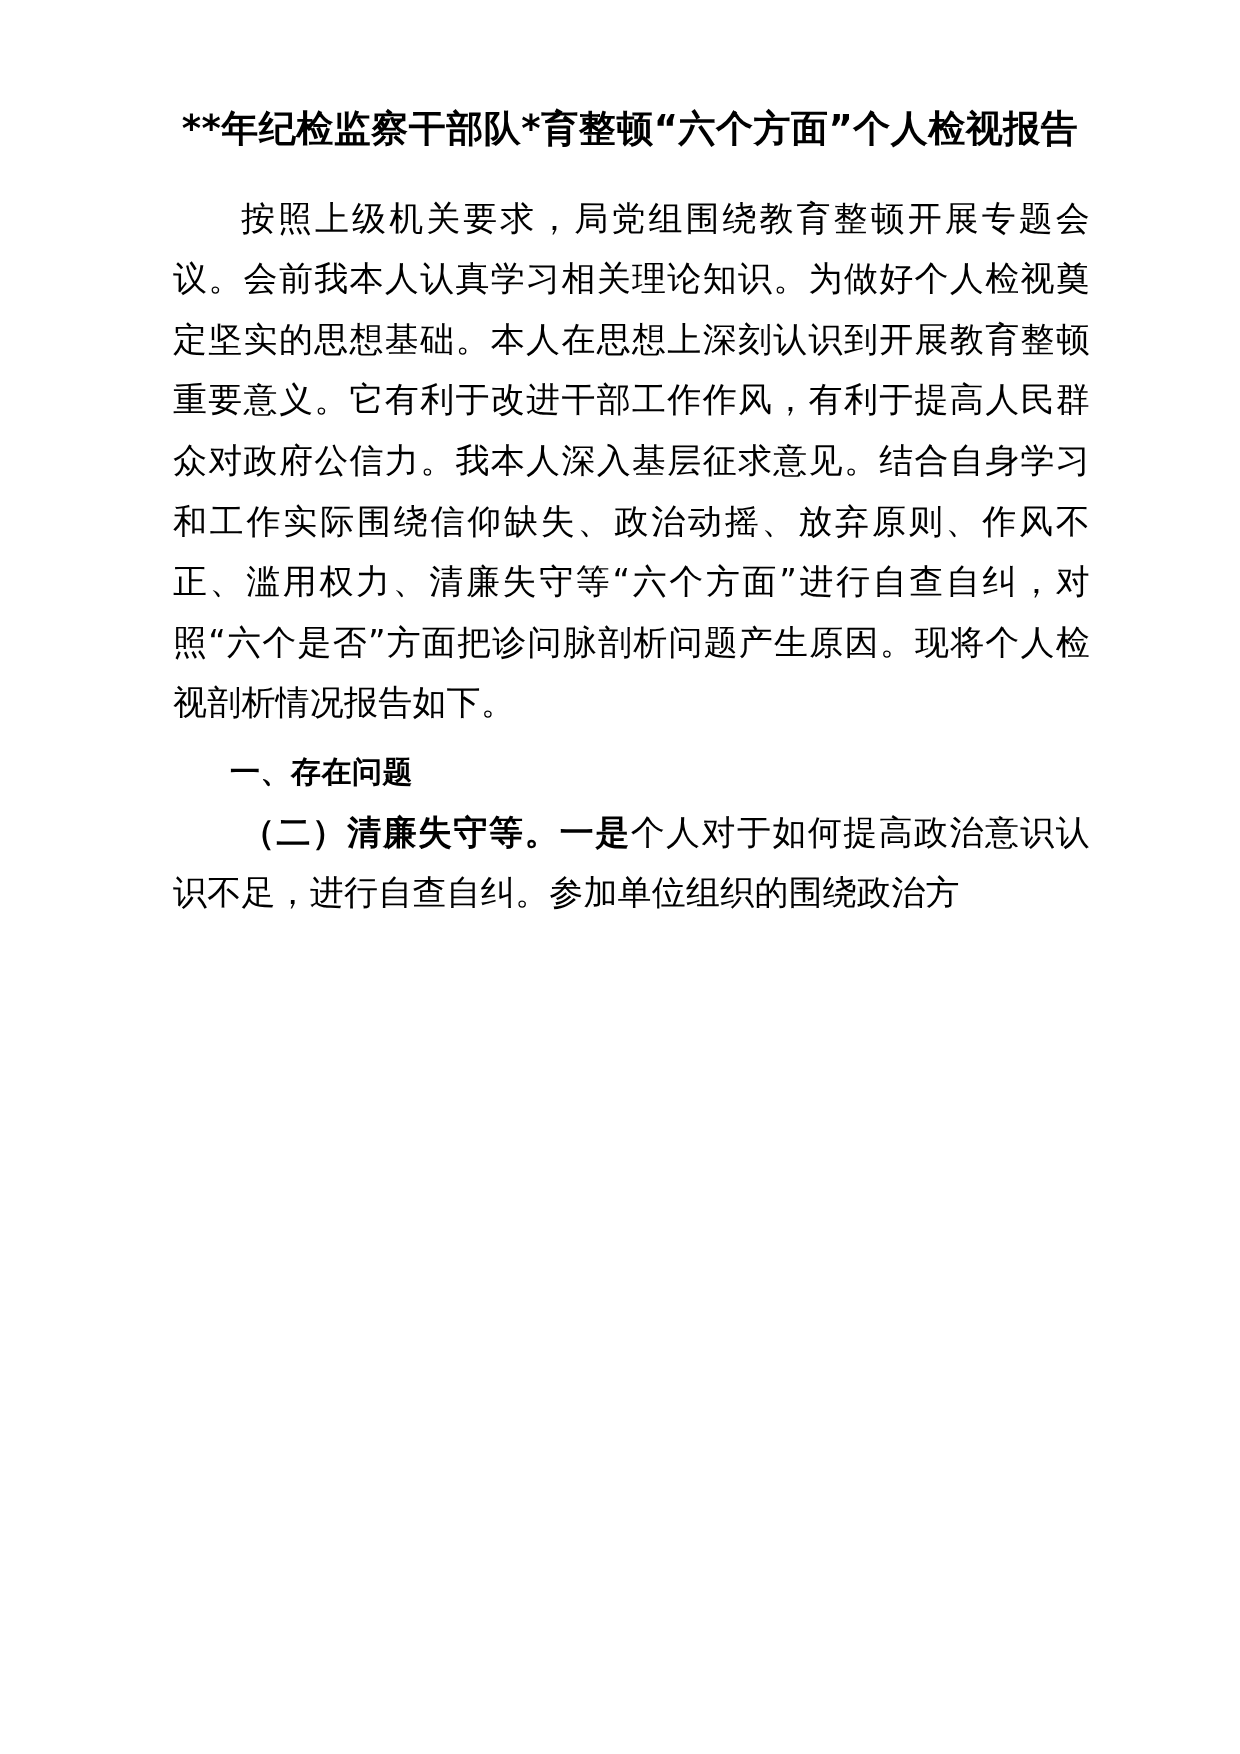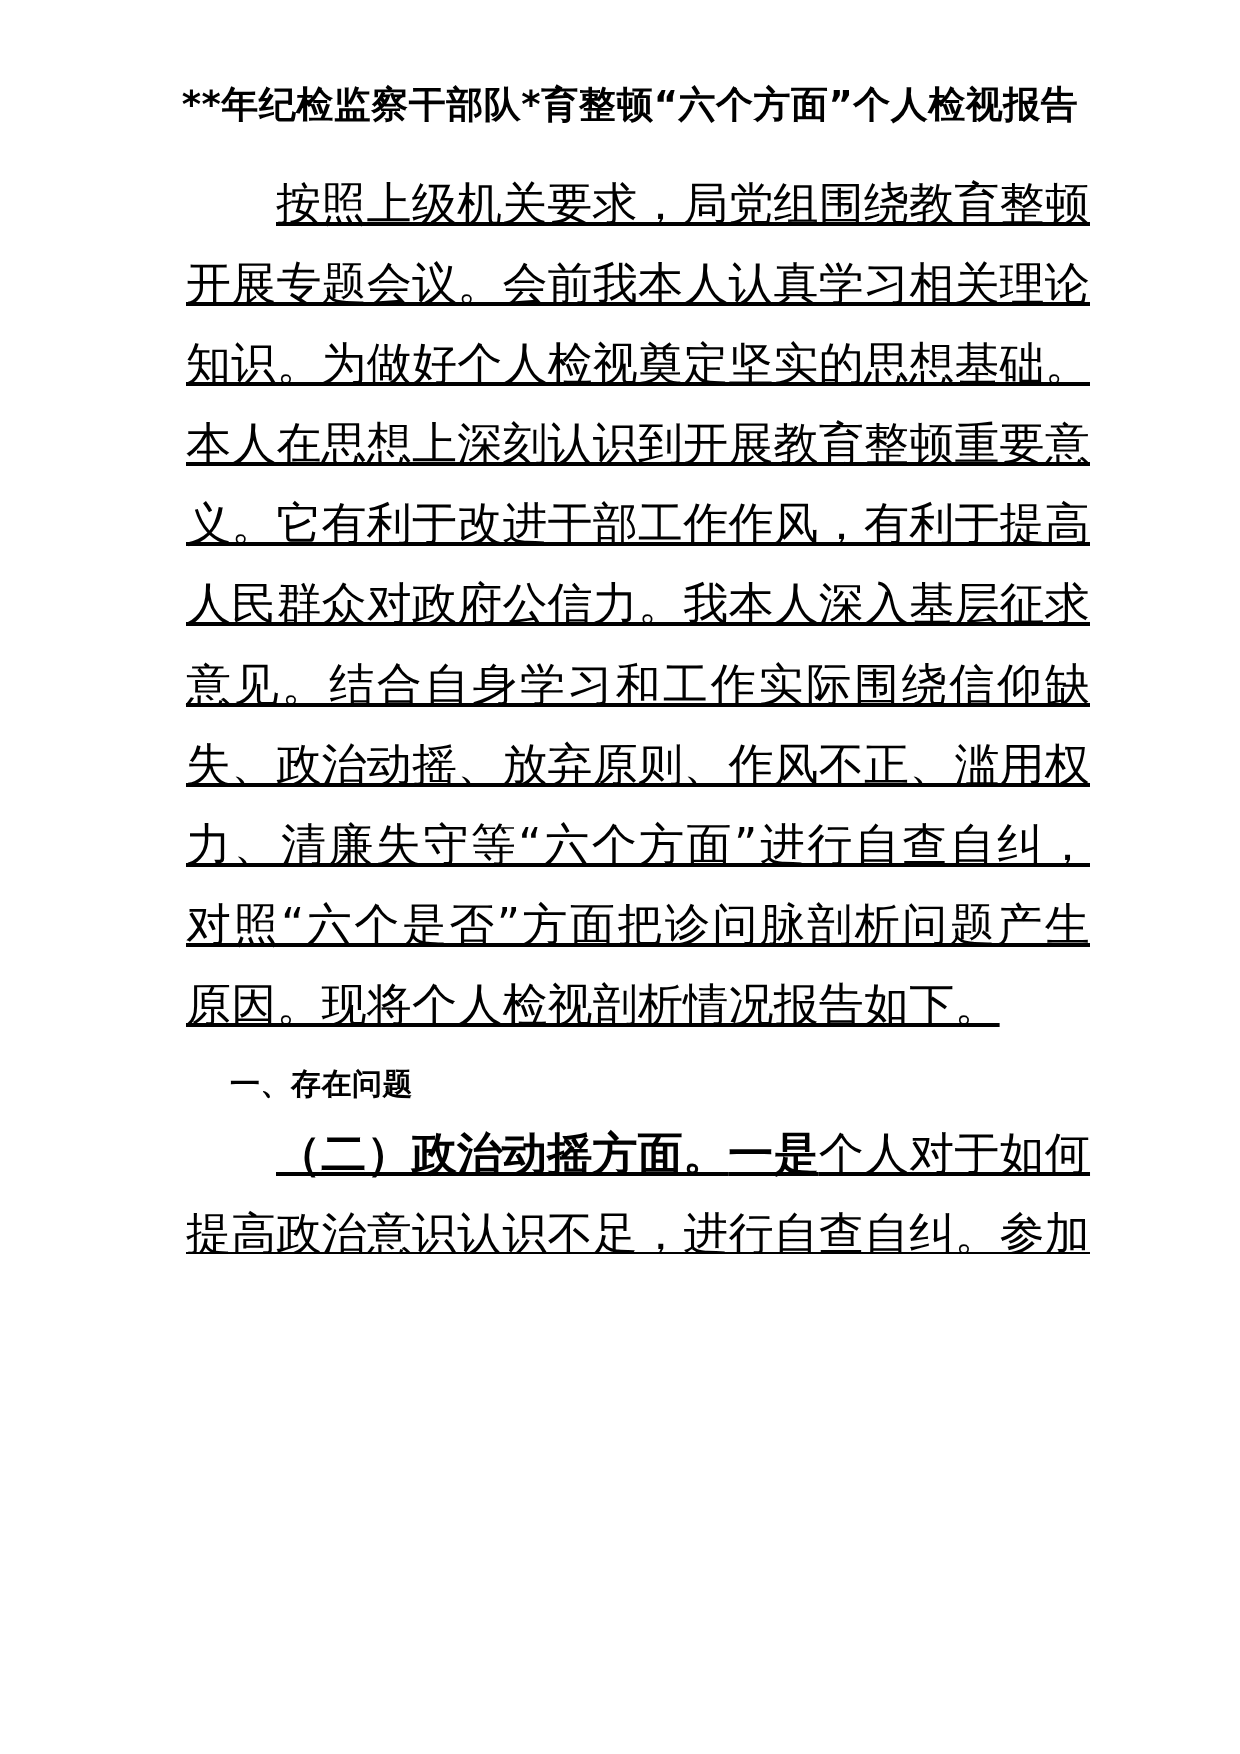--- a/index.html
+++ b/index.html
@@ -8,43 +8,42 @@
     background: #ffffff;
   }
   body {
     font-family: "DejaVu Sans", "Liberation Sans", sans-serif;
     color: #000000;
   }
   .page {
     width: 1240px;
     height: 1254px;
     box-sizing: border-box;
-    padding: 80px 150px 0 170px;
+    padding: 104px 150px 0 170px;
     background: #ffffff;
     position: relative;
     overflow: hidden;
   }
   .doc-title {
     font-size: 37px;
     font-weight: bold;
     line-height: 1.35;
     text-align: center;
     letter-spacing: 0.5px;
     margin: 0 0 34px 0;
     white-space: nowrap;
   }
   p.para {
-    font-size: 45px;
+    font-size: 34px;
     line-height: 1.78;
-    margin: 0 0 6px 16px;
+    margin: 0 0 6px 3px;
     text-align: justify;
     text-justify: inter-ideograph;
     text-indent: 2em;
     letter-spacing: 0.2px;
-    text-decoration: underline;
   }
   .heading {
     font-size: 30px;
     font-weight: bold;
     line-height: 1.78;
     margin: 12px 0 4px 0;
     text-indent: 2em;
     letter-spacing: 0.5px;
   }
   .b {
@@ -56,15 +55,15 @@
 
 <div class="page">
 
   <h1 class="doc-title">**年纪检监察干部队*育整顿“六个方面”个人检视报告</h1>
 
   <p class="para">按照上级机关要求，局党组围绕教育整顿开展专题会议。会前我本人认真学习相关理论知识。为做好个人检视奠定坚实的思想基础。本人在思想上深刻认识到开展教育整顿重要意义。它有利于改进干部工作作风，有利于提高人民群众对政府公信力。我本人深入基层征求意见。结合自身学习和工作实际围绕信仰缺失、政治动摇、放弃原则、作风不正、滥用权力、清廉失守等“六个方面”进行自查自纠，对照“六个是否”方面把诊问脉剖析问题产生原因。现将个人检视剖析情况报告如下。</p>
 
   <div class="heading">一、存在问题</div>
 
 
-  <p class="para"><span class="b">（二）政治动摇方面。</span><span class="b">一是</span><span>个人对于如何提高政治意识认识不足，进行自查自纠。参加单位组织的围绕政治方</span></p>
+  <p class="para"><span class="b">（二）清廉失守等。</span><span class="b">一是</span><span>个人对于如何提高政治意识认识不足，进行自查自纠。参加单位组织的围绕政治方</span></p>
 
 </div>
 
 </body></html>

